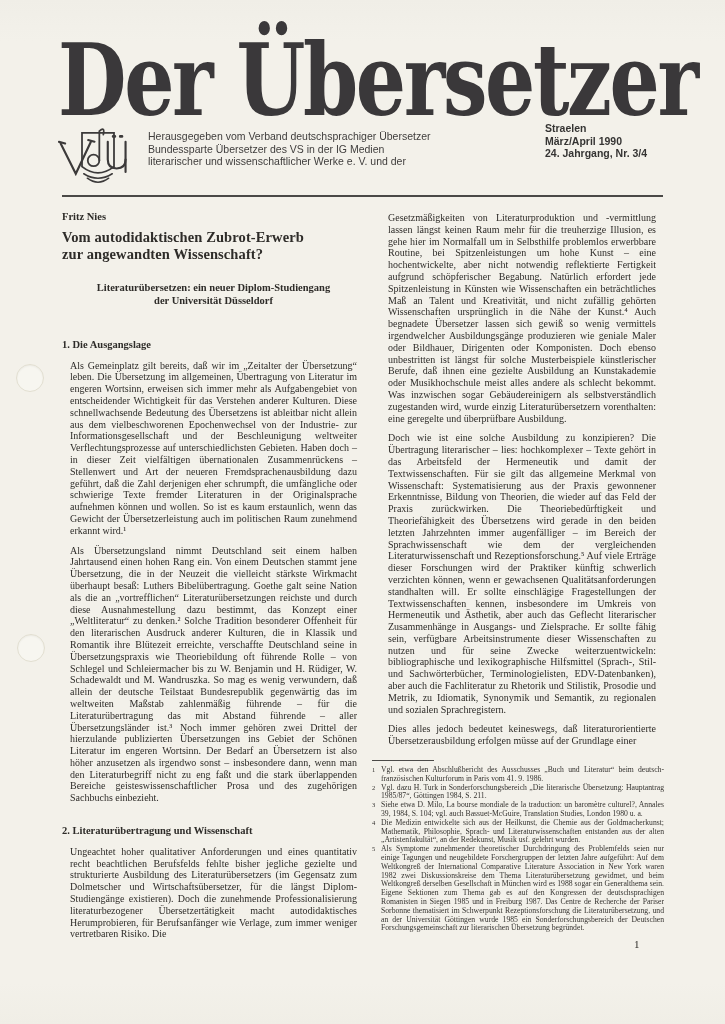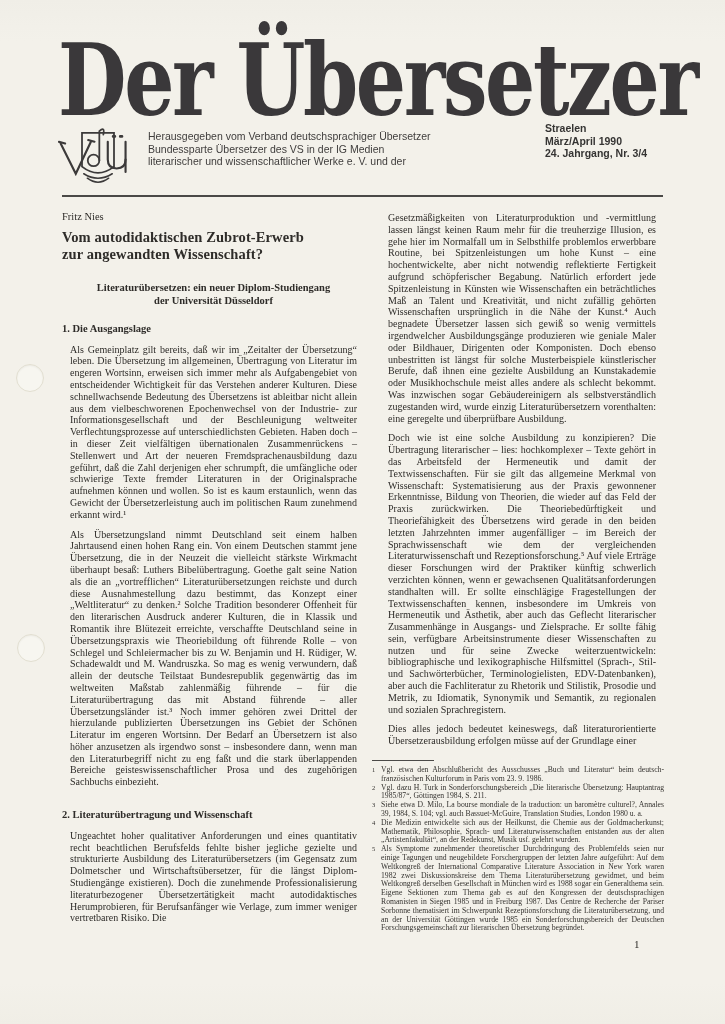--- a/index.html
+++ b/index.html
@@ -46,24 +46,24 @@
     background:#f7f6f0;
     border:1px solid #e2dfd1;
     box-shadow:inset 0 1px 2px rgba(0,0,0,0.05);
   }
   .hole.h1 { left:16px; top:364px; }
   .hole.h2 { left:17px; top:634px; }
   
   .col { position:absolute; top:205px; font-size:10px; line-height:11.8px; text-align:justify; }
   .col-left  { left:62px;  width:303px; }
   .col-right { left:380px; width:284px; }
-  .author { font-weight:normal; font-size:10.5px; margin-top:6px; text-align:left; }
+  .author { font-weight:bold; font-size:10.5px; margin-top:6px; text-align:left; }
   .art-title { font-weight:bold; font-size:14.5px; line-height:17.5px; margin-top:6px; text-align:left; letter-spacing:0.1px; }
   .art-subtitle { font-weight:bold; font-size:10.5px; line-height:13px; margin-top:17px; text-align:center; }
-  .sec-heading { font-weight:bold; font-size:10.5px; margin-top:16px; text-align:left; }
+  .sec-heading { font-weight:bold; font-size:10.5px; margin-top:32px; text-align:left; }
   .sec-heading.second { margin-top:21px; }
   .para { margin:8px; }
   .para.first { margin-top:9px; }
   .col-right .para.lead { margin-top:7px; }
   
   .fn-rule {
     width:62px; height:0; border-top:1.5px solid #4b4a48;
     margin:13px 0 5px -8px;
   }
   .footnotes { margin-left:-8px; }
@@ -141,21 +141,21 @@
   </div>
 
   <div class="col col-right">
     <p class="para lead">Gesetzmäßigkeiten von Literaturproduktion und -vermittlung lassen längst keinen Raum mehr für die treuherzige Illusion, es gehe hier im Normalfall um in Selbsthilfe problemlos erwerbbare Routine, bei Spitzenleistungen um hohe Kunst – eine hochentwickelte, aber nicht notwendig reflektierte Fertigkeit aufgrund schöpferischer Begabung. Natürlich erfordert jede Spitzenleistung in Künsten wie Wissenschaften ein beträchtliches Maß an Talent und Kreativität, und nicht zufällig gehörten Wissenschaften ursprünglich in die Nähe der Kunst.⁴ Auch begnadete Übersetzer lassen sich gewiß so wenig vermittels irgendwelcher Ausbildungsgänge produzieren wie geniale Maler oder Bildhauer, Dirigenten oder Komponisten. Doch ebenso unbestritten ist längst für solche Musterbeispiele künstlerischer Berufe, daß ihnen eine gezielte Ausbildung an Kunstakademie oder Musikhochschule meist alles andere als schlecht bekommt. Was inzwischen sogar Gebäudereinigern als selbstverständlich zugestanden wird, wurde einzig Literaturübersetzern vorenthalten: eine geregelte und überprüfbare Ausbildung.</p>
     <p class="para">Doch wie ist eine solche Ausbildung zu konzipieren? Die Übertragung literarischer – lies: hochkomplexer – Texte gehört in das Arbeitsfeld der Hermeneutik und damit der Textwissenschaften. Für sie gilt das allgemeine Merkmal von Wissenschaft: Systematisierung aus der Praxis gewonnener Erkenntnisse, Bildung von Theorien, die wieder auf das Feld der Praxis zurückwirken. Die Theoriebedürftigkeit und Theoriefähigkeit des Übersetzens wird gerade in den beiden letzten Jahrzehnten immer augenfälliger – im Bereich der Sprachwissenschaft wie dem der vergleichenden Literaturwissenschaft und Rezeptionsforschung.⁵ Auf viele Erträge dieser Forschungen wird der Praktiker künftig schwerlich verzichten können, wenn er gewachsenen Qualitätsanforderungen standhalten will. Er sollte einschlägige Fragestellungen der Textwissenschaften kennen, insbesondere im Umkreis von Hermeneutik und Ästhetik, aber auch das Geflecht literarischer Zusammenhänge in Ausgangs- und Zielsprache. Er sollte fähig sein, verfügbare Arbeitsinstrumente dieser Wissenschaften zu nutzen und für seine Zwecke weiterzuentwickeln: bibliographische und lexikographische Hilfsmittel (Sprach-, Stil- und Sachwörterbücher, Terminologielisten, EDV-Datenbanken), aber auch die Fachliteratur zu Rhetorik und Stilistik, Prosodie und Metrik, zu Idiomatik, Synonymik und Semantik, zu regionalen und sozialen Sprachregistern.</p>
     <p class="para">Dies alles jedoch bedeutet keineswegs, daß literaturorientierte Übersetzerausbildung erfolgen müsse auf der Grundlage einer</p>
 
     <div class="fn-rule"></div>
     <div class="footnotes">
       <div class="footnote">
-        <span class="fn-num">1</span><span class="fn-text">Vgl. etwa den Abschlußbericht des Ausschusses „Buch und Literatur“ beim deutsch-französischen Kulturforum in Paris vom 23. 9. 1986.</span>
+        <span class="fn-num">1</span><span class="fn-text">Vgl. etwa den Abschlußbericht des Ausschusses „Buch und Literatur“ beim deutsch-französischen Kulturforum in Paris vom 41. 9. 1986.</span>
       </div>
       <div class="footnote">
         <span class="fn-num">2</span><span class="fn-text">Vgl. dazu H. Turk in Sonderforschungsbereich „Die literarische Übersetzung: Hauptantrag 1985/87“, Göttingen 1984, S. 211.</span>
       </div>
       <div class="footnote">
         <span class="fn-num">3</span><span class="fn-text">Siehe etwa D. Milo, La bourse mondiale de la traduction: un baromètre culturel?, Annales 39, 1984, S. 104; vgl. auch Bassuet-McGuire, Translation Studies, London 1980 u. a.</span>
       </div>
       <div class="footnote">
         <span class="fn-num">4</span><span class="fn-text">Die Medizin entwickelte sich aus der Heilkunst, die Chemie aus der Goldmacherkunst; Mathematik, Philosophie, Sprach- und Literaturwissenschaften entstanden aus der alten „Artistenfakultät“, an der Redekunst, Musik usf. gelehrt wurden.</span>
       </div>

